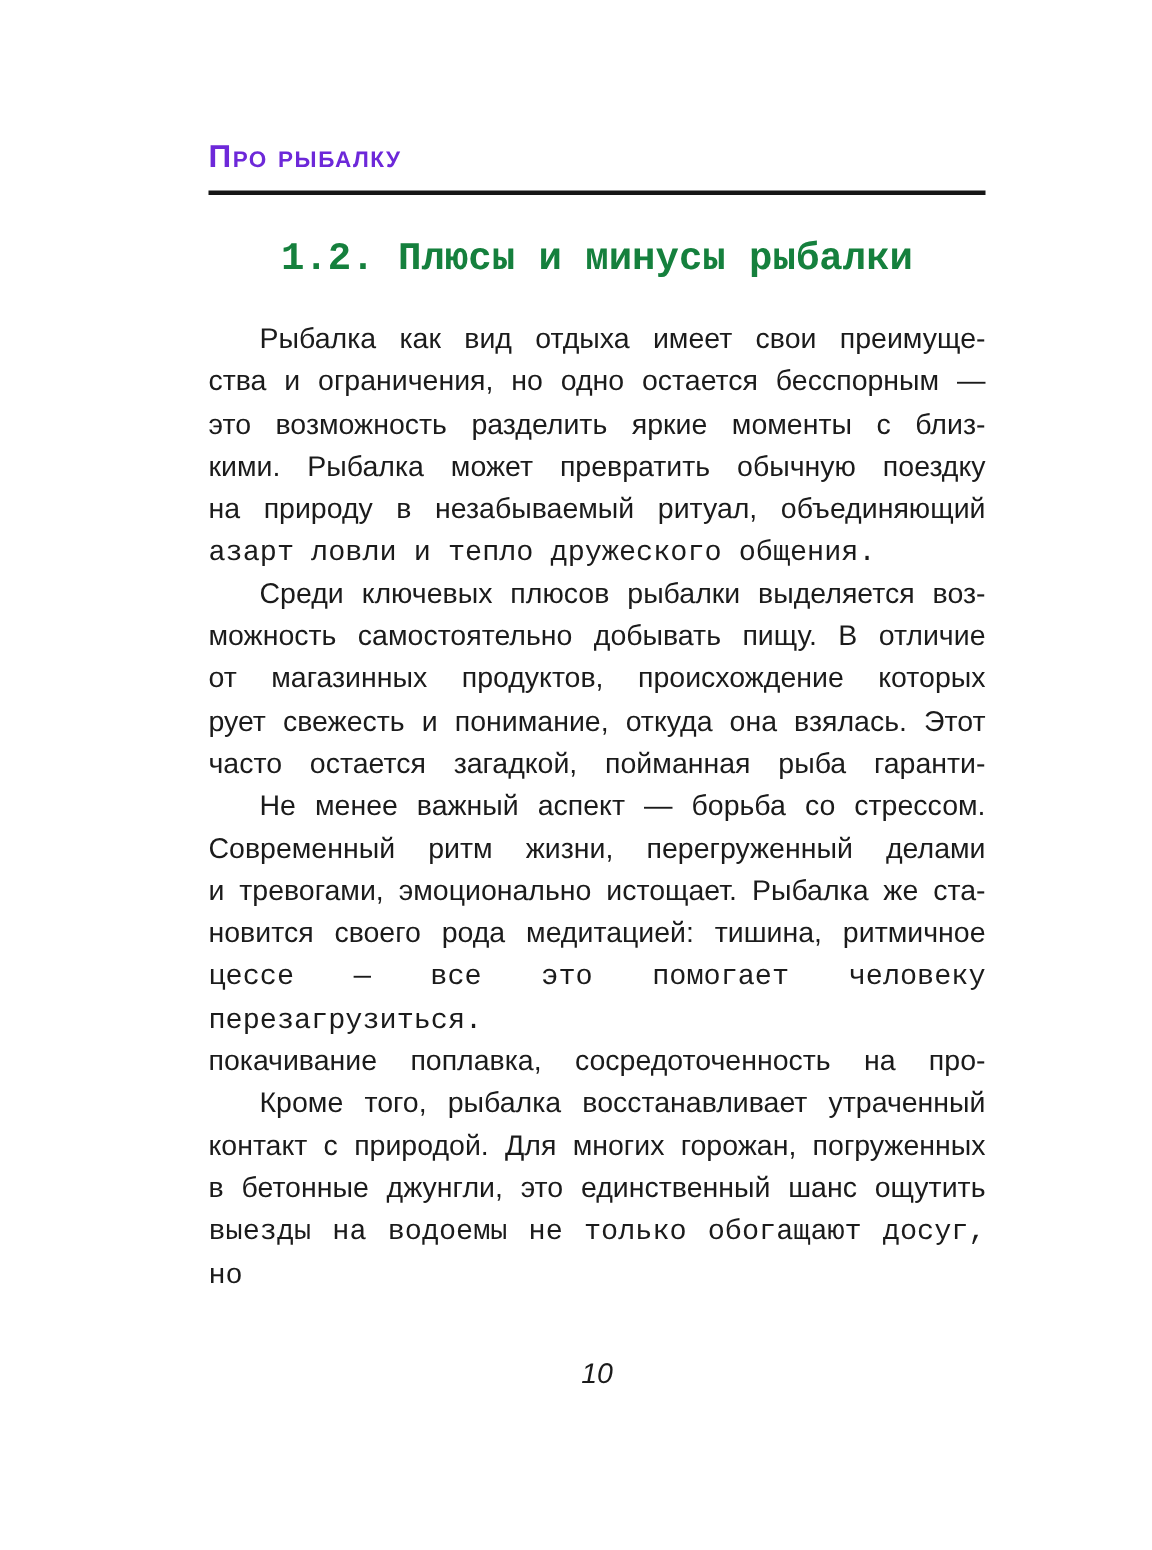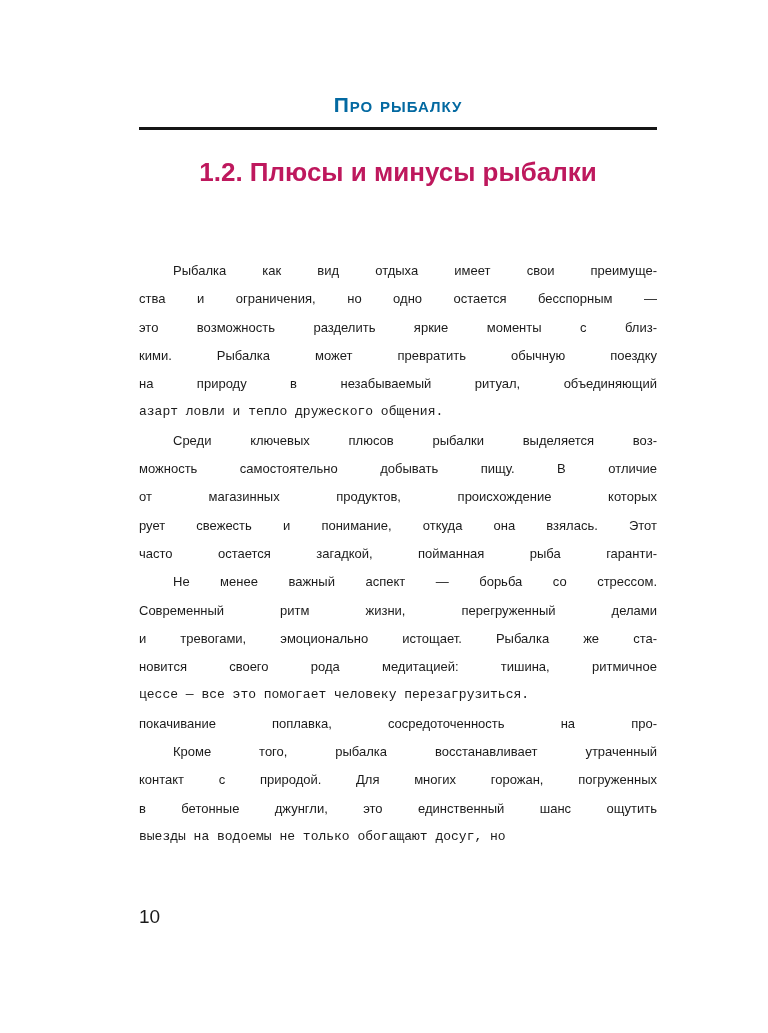--- a/index.html
+++ b/index.html
@@ -14,76 +14,77 @@
     background: #ffffff;
     font-family: "Liberation Sans", "DejaVu Sans", sans-serif;
     color: #1c1c1c;
     overflow: hidden;
   }
   .running-header {
     position: absolute;
     top: 93px;
     left: 139px;
     width: 518px;
-    text-align: center;
     font-variant: small-caps;
     font-weight: bold;
     font-size: 21px;
     letter-spacing: 1px;
-    color: #0369a1;
+    color: #6d28d9;
     line-height: 24px;
   }
   .header-rule {
     position: absolute;
     top: 127px;
     left: 139px;
     width: 518px;
     height: 3px;
     background: #161616;
   }
   .chapter-title {
     position: absolute;
     top: 156px;
     left: 139px;
     width: 518px;
     text-align: center;
     font-weight: bold;
     font-size: 26px;
     line-height: 32px;
-    color: #be185d;
+    color: #15803d;
+    font-family: Liberation Mono, monospace;
   }
   .body-text {
     position: absolute;
     top: 213px;
     left: 139px;
     width: 518px;
-    font-size: 13px;
+    font-size: 19px;
     line-height: 28.3px;
     color: #1b1b1b;
-    margin-top: 44px;
   }
   .line {
     text-align: justify;
     text-align-last: justify;
     white-space: normal;
   }
   .line.indent {
     text-indent: 34px;
   }
   .line.last {
     text-align-last: left;
     font-family: Liberation Mono, monospace;
   }
   .page-number {
     position: absolute;
     top: 906px;
     left: 139px;
     width: 518px;
+    text-align: center;
     font-size: 19px;
     color: #1b1b1b;
+    font-style: italic;
   }
 </style>
 </head>
 <body>
 
 <div class="page">
 
   <div class="running-header">Про рыбалку</div>
 
   <div class="header-rule"></div>

